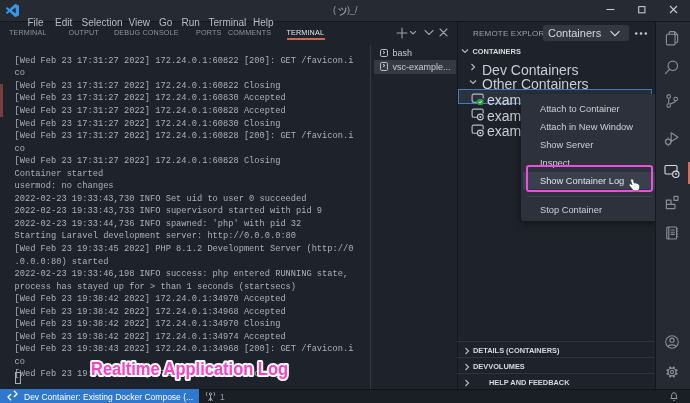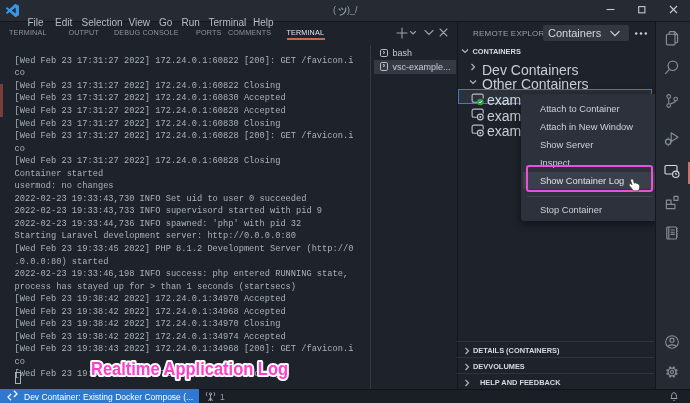--- a/index.html
+++ b/index.html
@@ -181,21 +181,21 @@
 <div class="secthead" style="top:357px">
     <svg style="position:absolute;left:6.5px;top:5px" width="6" height="8" viewBox="0 0 6 8">
       <path class="chev" d="M1.5 1 4.5 4 1.5 7"></path>
     </svg>
     <span style="position:absolute;left:16px;top:3.5px">DEVVOLUMES</span>
   </div>
 <div class="secthead" style="top:373px">
     <svg style="position:absolute;left:6.5px;top:5px" width="6" height="8" viewBox="0 0 6 8">
       <path class="chev" d="M1.5 1 4.5 4 1.5 7"></path>
     </svg>
-    <span style="position:absolute;left:23px;top:3.5px">HELP AND FEEDBACK</span>
+    <span style="position:absolute;left:32px;top:3.5px">HELP AND FEEDBACK</span>
   </div>
 
 <div id="ctxmenu">
 <div id="mihl"></div>
 </div>
 <span class="mi abs" style="left:540px;top:104px">Attach to Container</span>
 <span class="mi abs" style="left:540px;top:122px">Attach in New Window</span>
 <span class="mi abs" style="left:540px;top:140px">Show Server</span>
 <span class="mi abs" style="left:540px;top:158px">Inspect</span>
 <span class="mi abs" style="left:540px;top:176px;color:#dde1e6">Show Container Log</span>

